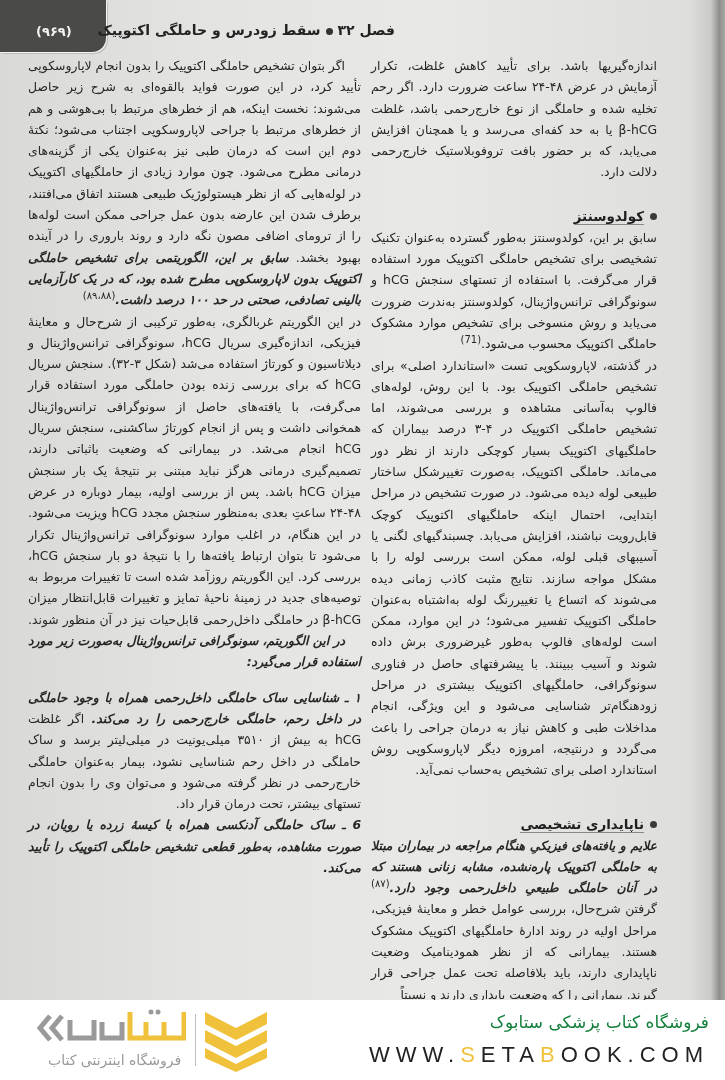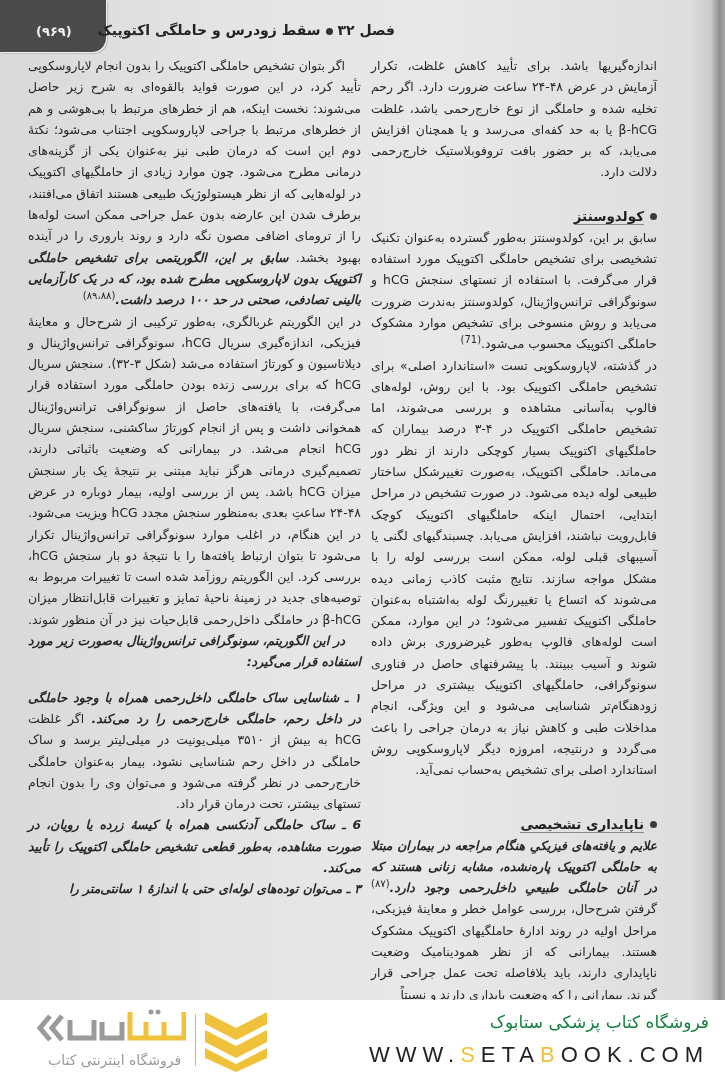--- a/index.html
+++ b/index.html
@@ -112,21 +112,20 @@
       <span class="bold-italic">سابق بر این، الگوریتمی برای تشخیص حاملگی اکتوپیک بدون لاپاروسکوپی مطرح شده بود، که در یک کارآزمایی بالینی تصادفی، صحتی در حد ۱۰۰ درصد داشت.</span><sup>(۸۹،۸۸)</sup>
     </p>
     <p>در این الگوریتم غربالگری، به‌طور ترکیبی از شرح‌حال و معاینهٔ فیزیکی، اندازه‌گیری سریال hCG، سونوگرافی ترانس‌واژینال و دیلاتاسیون و کورتاژ استفاده می‌شد (شکل ۳-۳۲). سنجش سریال hCG که برای بررسی زنده بودن حاملگی مورد استفاده قرار می‌گرفت، با یافته‌های حاصل از سونوگرافی ترانس‌واژینال همخوانی داشت و پس از انجام کورتاژ ساکشنی، سنجش سریال hCG انجام می‌شد. در بیمارانی که وضعیت باثباتی دارند، تصمیم‌گیری درمانی هرگز نباید مبتنی بر نتیجهٔ یک بار سنجش میزان hCG باشد. پس از بررسی اولیه، بیمار دوباره در عرض ۴۸-۲۴ ساعتِ بعدی به‌منظور سنجش مجدد hCG ویزیت می‌شود. در این هنگام، در اغلب موارد سونوگرافی ترانس‌واژینال تکرار می‌شود تا بتوان ارتباط یافته‌ها را با نتیجهٔ دو بار سنجش hCG، بررسی کرد. این الگوریتم روزآمد شده است تا تغییرات مربوط به توصیه‌های جدید در زمینهٔ ناحیهٔ تمایز و تغییرات قابل‌انتظار میزان β-hCG در حاملگی داخل‌رحمی قابل‌حیات نیز در آن منظور شوند.</p>
     <p class="indent bold-italic">در این الگوریتم، سونوگرافی ترانس‌واژینال به‌صورت زیر مورد استفاده قرار می‌گیرد:</p>
     <div class="gap"></div>
     <p class="list-item">
       <span>۱ ـ شناسایی ساک حاملگی داخل‌رحمی همراه با وجود حاملگی در داخل رحم، حاملگی خارج‌رحمی را رد می‌کند.</span>
       <span class="list-item normal">اگر غلظت hCG به بیش از ۳۵۱۰ میلی‌یونیت در میلی‌لیتر برسد و ساک حاملگی در داخل رحم شناسایی نشود، بیمار به‌عنوان حاملگی خارج‌رحمی در نظر گرفته می‌شود و می‌توان وی را بدون انجام تستهای بیشتر، تحت درمان قرار داد.</span>
     </p>
     <p class="list-item" style="margin-top:0;">6 ـ ساک حاملگی آدنکسی همراه با کیسهٔ زرده یا رویان، در صورت مشاهده، به‌طور قطعی تشخیص حاملگی اکتوپیک را تأیید می‌کند.</p>
-    <p class="list-item" style="margin-top:0;">۳ ـ می‌توان توده‌های لوله‌ای حتی با اندازهٔ ۱ سانتی‌متر را</p>
   </div>
 
   <div class="page-edge"></div>
 </div>
 
 <div class="footer">
   <svg class="logo-text" width="150" height="40" viewBox="0 0 150 40">
     <polyline points="14,8 4,20 14,32" fill="none" stroke="#9a9a9a" stroke-width="5"></polyline>
     <polyline points="26,8 16,20 26,32" fill="none" stroke="#9a9a9a" stroke-width="5"></polyline>
     <path d="M34,12 L34,30 L58,30 L58,12" fill="none" stroke="#9a9a9a" stroke-width="5"></path>

